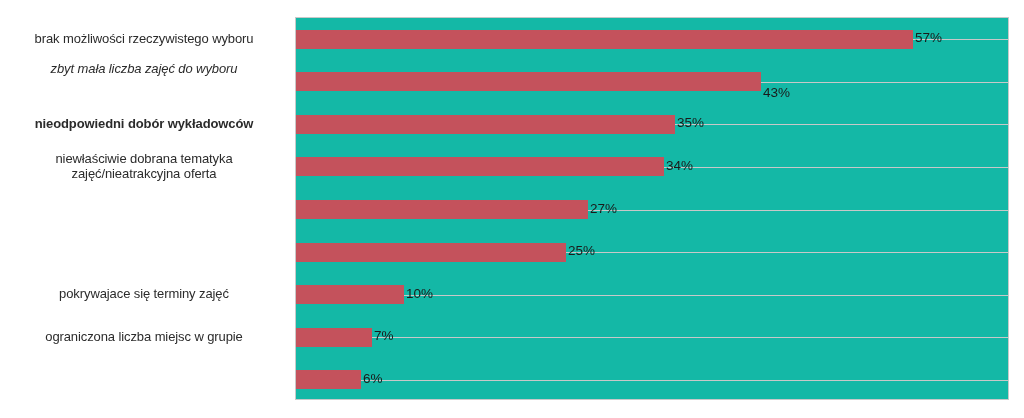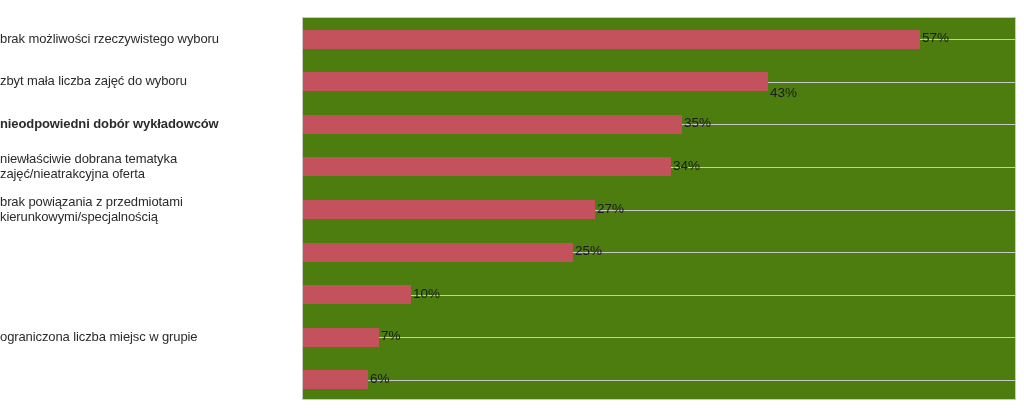--- a/index.html
+++ b/index.html
@@ -26,38 +26,38 @@
     position: absolute;
     left: 0;
     top: 17px;
     width: 288px;
     height: 383px;
   }
   .cat-label {
     position: absolute;
     right: 0;
     width: 288px;
-    text-align: left;
+    text-align: center;
     font-size: 13px;
     line-height: 15px;
     color: #2b2b2b;
     letter-spacing: -0.1px;
     white-space: pre-line;
   }
 
   
   .plot-frame {
     position: absolute;
-    left: 302px;
+    left: 295px;
     top: 17px;
     width: 714px;
     height: 383px;
     border: 1px solid #c9c9c9;
     box-sizing: border-box;
-    background: #4d7c0f;
+    background: #14b8a6;
   }
   .plot-inner {
     position: absolute;
     left: 0;
     top: 0;
     right: 0;
     bottom: 0;
     overflow: hidden;
   }
 
@@ -111,26 +111,25 @@
     white-space: nowrap;
   }
 </style>
 </head>
 <body>
 
 <div id="chart-root">
 
   <div class="label-col">
       <div class="cat-label" style="top: 14px;">brak możliwości rzeczywistego wyboru</div>
-      <div class="cat-label" style="top: 56px;">zbyt mała liczba zajęć do wyboru</div>
+      <div class="cat-label" style="top: 44px; font-style: italic;">zbyt mała liczba zajęć do wyboru</div>
       <div class="cat-label" style="top: 99px; font-weight: bold;">nieodpowiedni dobór wykładowców</div>
       <div class="cat-label" style="top: 134px;">niewłaściwie dobrana tematyka
 zajęć/nieatrakcyjna oferta</div>
-      <div class="cat-label" style="top: 177px;">brak powiązania z przedmiotami
-kierunkowymi/specjalnością</div>
+      <div class="cat-label" style="top: 269px;">pokrywajace się terminy zajęć</div>
       <div class="cat-label" style="top: 312px;">ograniczona liczba miejsc w grupie</div>
     </div>
 
   <div class="plot-frame">
     <div class="plot-inner">
       <div>
           <div class="gridline" style="top: 20.5px;"></div>
           <div class="gridline" style="top: 63.5px;"></div>
           <div class="gridline" style="top: 105.5px;"></div>
           <div class="gridline" style="top: 148.5px;"></div>

